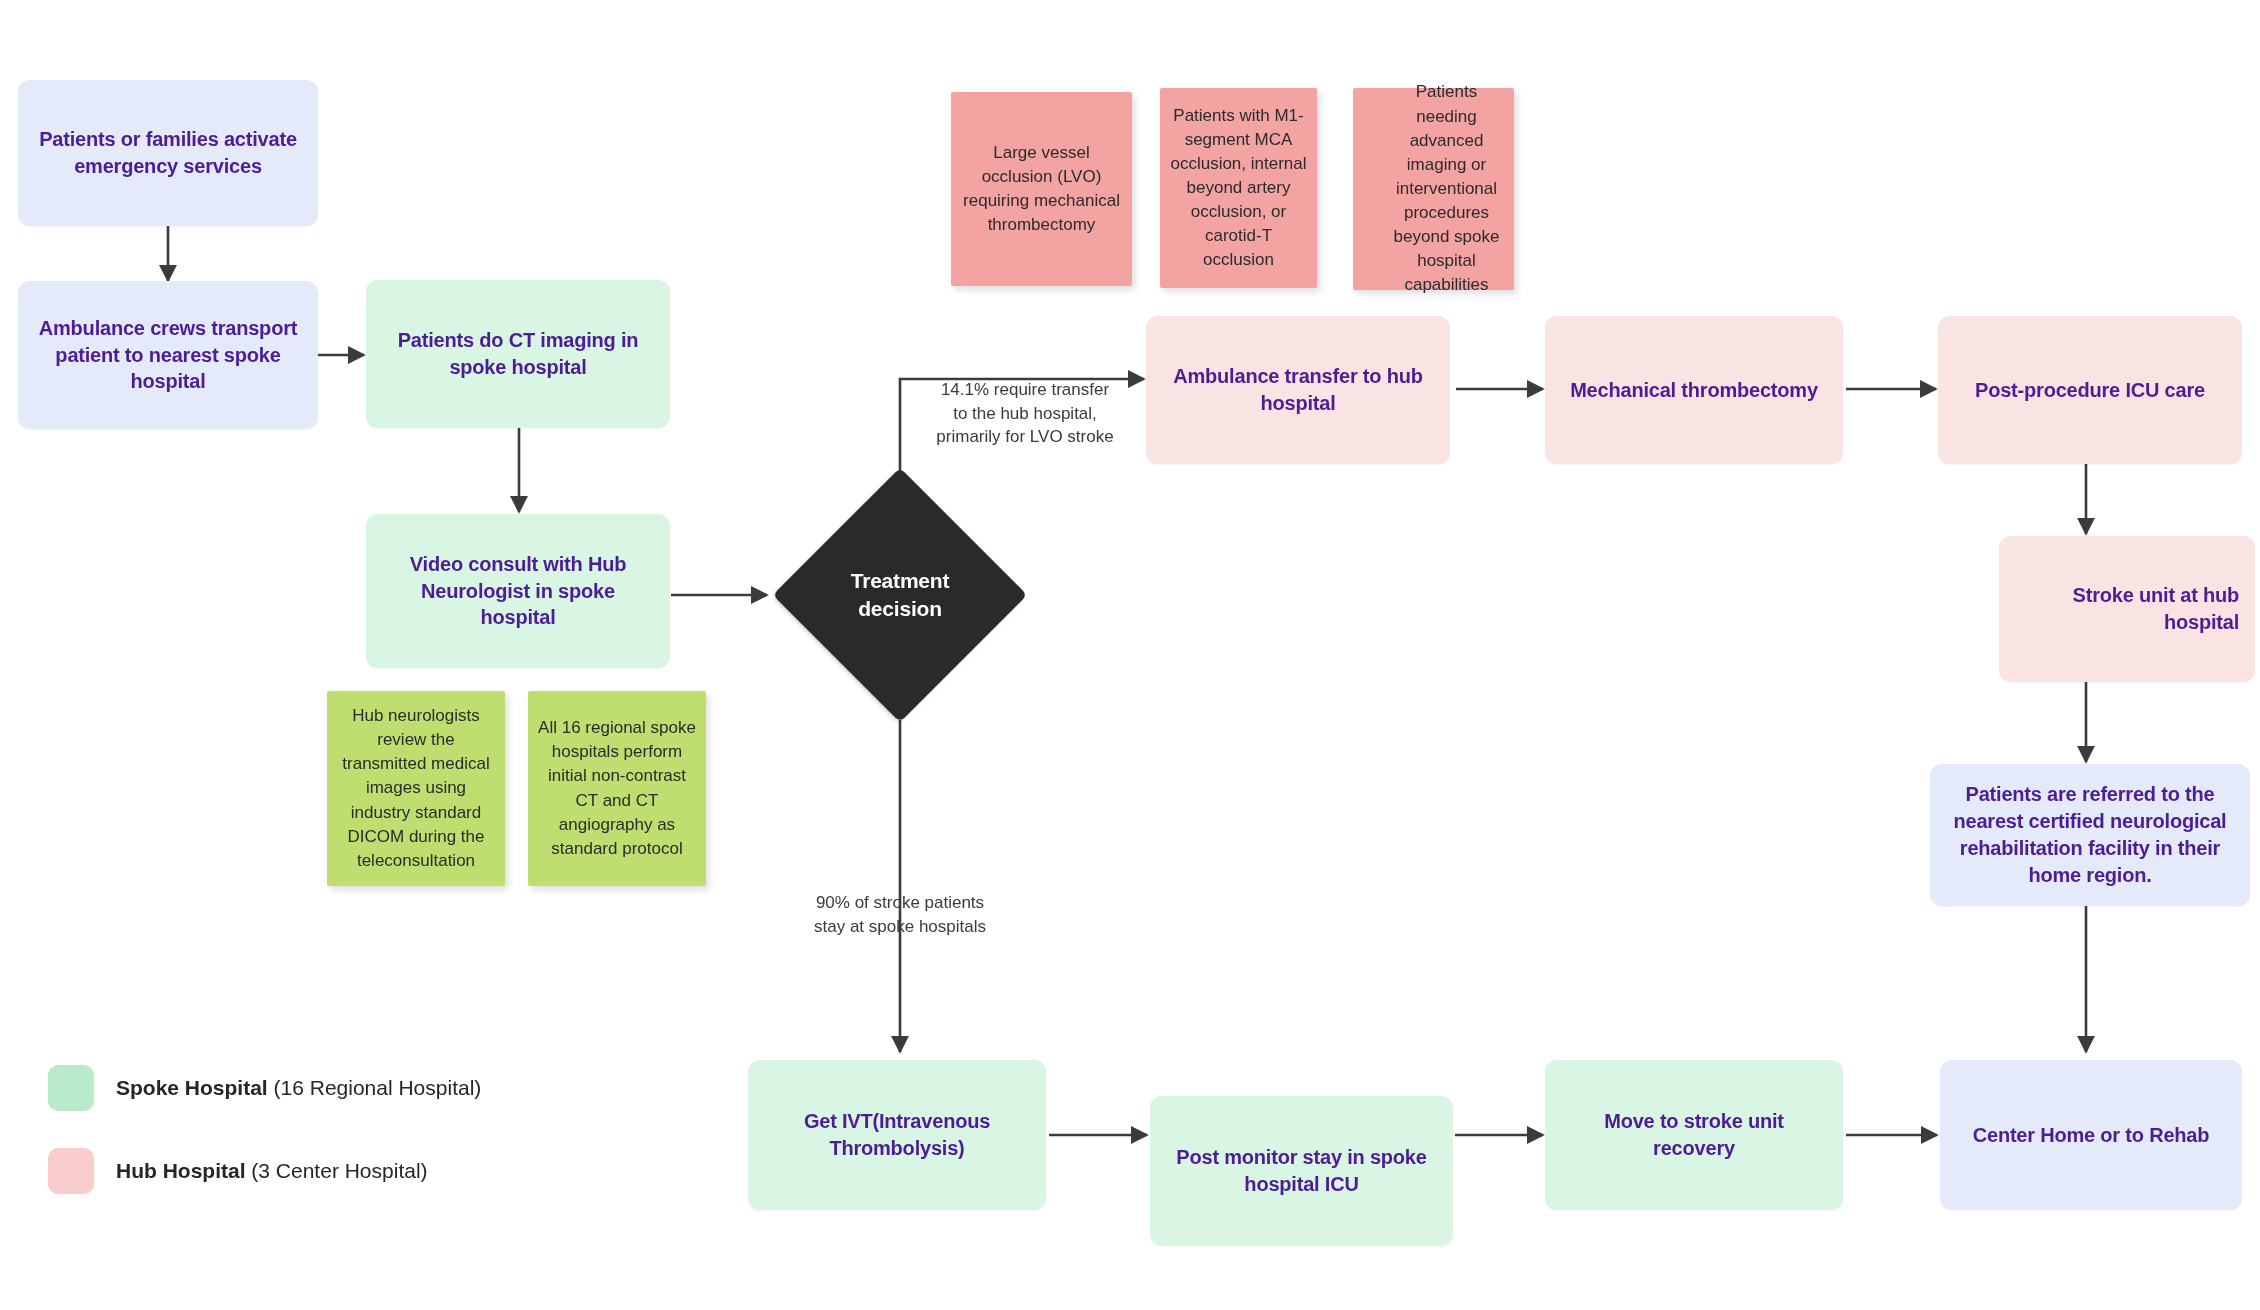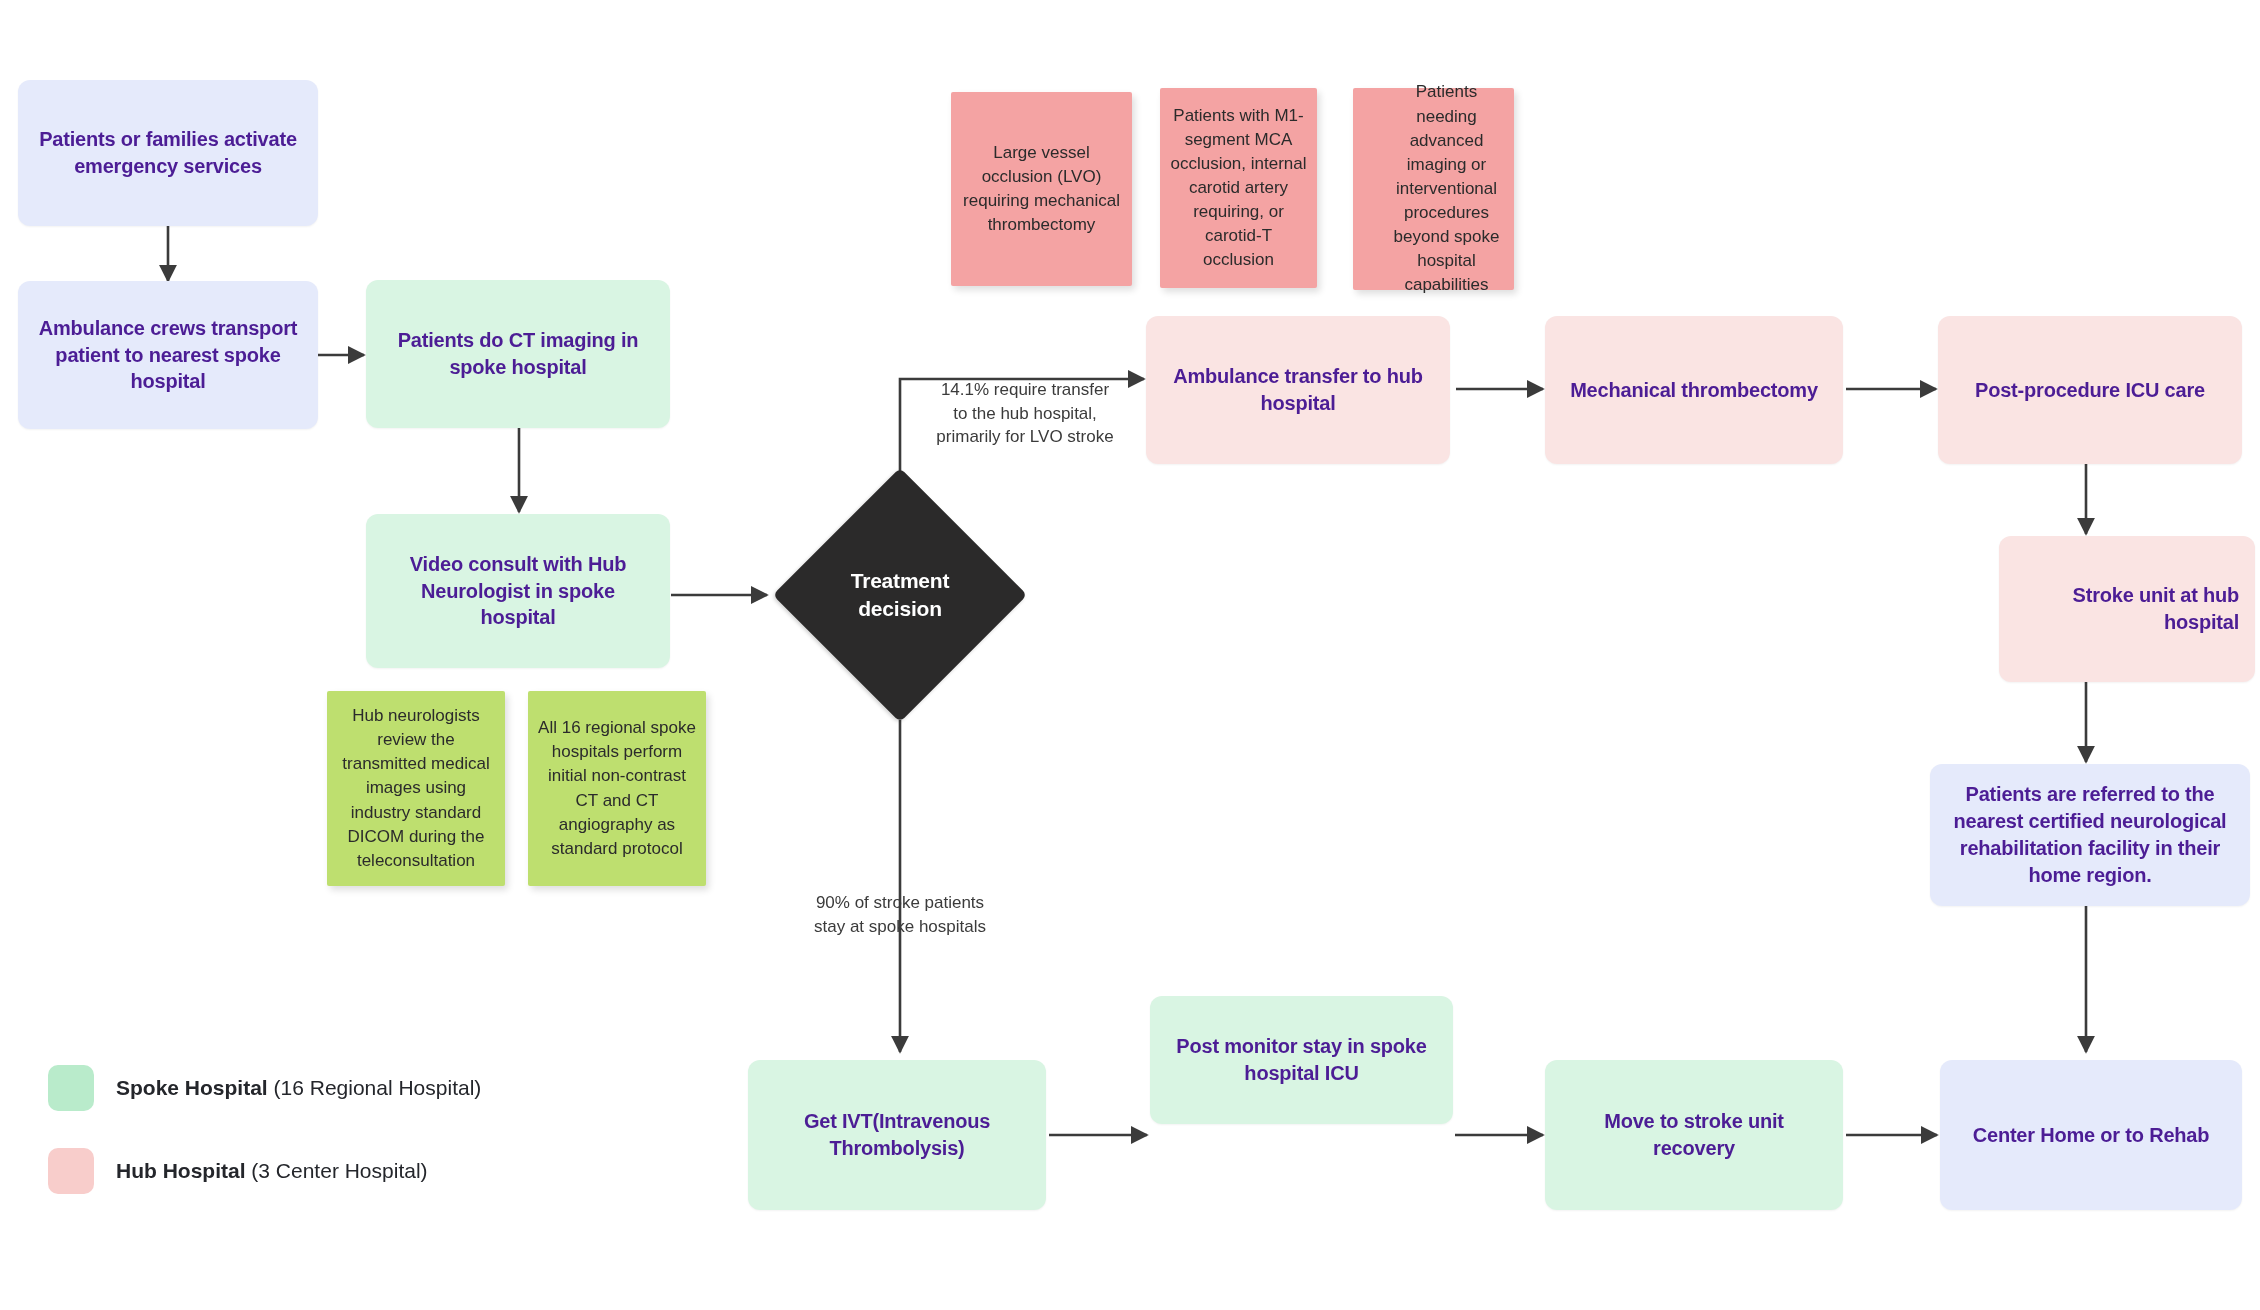--- a/index.html
+++ b/index.html
@@ -201,21 +201,21 @@
   <div class="edge-label" style="left:800px; top:868px; width:200px;">
     <span>90% of stroke patients
 stay at spoke hospitals</span>
   </div>
 
   <div class="sticky salmon" style="left:951px; top:92px; width:181px; height:194px;">
     <span>Large vessel occlusion (LVO) requiring mechanical thrombectomy</span>
   </div>
 
   <div class="sticky salmon" style="left:1160px; top:88px; width:157px; height:200px;">
-    <span>Patients with M1-segment MCA occlusion, internal carotid artery requiring, or carotid-T occlusion</span>
+    <span>Patients with M1-segment MCA occlusion, internal beyond artery occlusion, or carotid-T occlusion</span>
   </div>
 
   <div class="sticky salmon" style="left:1353px; top:88px; width:161px; height:202px;padding-left:36px;">
     <span>Patients needing advanced imaging or interventional procedures beyond spoke hospital capabilities</span>
   </div>
 
   <div class="node pink" style="left:1146px; top:316px; width:304px; height:148px;">
     <span>Ambulance transfer to hub hospital</span>
   </div>
 
@@ -232,21 +232,21 @@
   </div>
 
   <div class="node blue" style="left:1930px; top:764px; width:320px; height:142px;">
     <span>Patients are referred to the nearest certified neurological rehabilitation facility in their home region.</span>
   </div>
 
   <div class="node green" style="left:748px; top:1060px; width:298px; height:150px;">
     <span>Get IVT(Intravenous Thrombolysis)</span>
   </div>
 
-  <div class="node green" style="left:1150px; top:996px; width:303px; height:128px;">
+  <div class="node green" style="left:1150px; top:1096px; width:303px; height:150px;">
     <span>Post monitor stay in spoke hospital ICU</span>
   </div>
 
   <div class="node green" style="left:1545px; top:1060px; width:298px; height:150px;">
     <span>Move to stroke unit recovery</span>
   </div>
 
   <div class="node blue" style="left:1940px; top:1060px; width:302px; height:150px;">
     <span>Center Home or to Rehab</span>
   </div>

